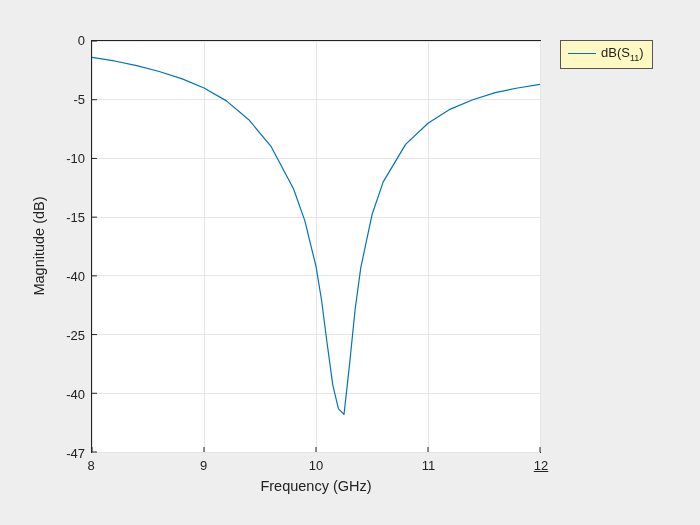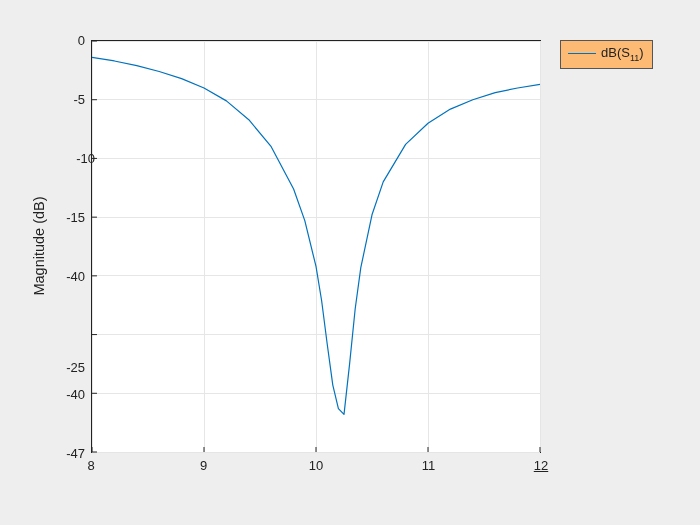--- a/index.html
+++ b/index.html
@@ -46,21 +46,21 @@
     text-align: center;
   }
   .ylabel {
     transform-origin: left top;
     transform: rotate(-90deg) translate(-50%, -100%);
   }
   .legend {
     position: absolute;
     left: 560px;
     top: 40px;
-    background: #fdba74;
+    background: #fef9c3;
     border: 1px solid #555;
     padding: 4px 8px 5px 7px;
     font-size: 13px;
     white-space: nowrap;
   }
   .legend-line {
     display: inline-block;
     vertical-align: middle;
     width: 28px;
     height: 0;
@@ -130,28 +130,29 @@
   <div id="xtick-container">
       <div class="axis-tick xtick" style="left: 91px; top: 458px;">8</div>
       <div class="axis-tick xtick" style="left: 203.5px; top: 458px;">9</div>
       <div class="axis-tick xtick" style="left: 316px; top: 458px;">10</div>
       <div class="axis-tick xtick" style="left: 428.5px; top: 458px;">11</div>
       <div class="axis-tick xtick" style="left: 541px; top: 458px; text-decoration: underline;">12</div>
     </div>
   <div id="ytick-container">
       <div class="axis-tick ytick" style="left: 85px; top: 453px;">-47</div>
       <div class="axis-tick ytick" style="left: 85px; top: 394px;">-40</div>
-      <div class="axis-tick ytick" style="left: 85px; top: 335px; margin-top: 32px;">-25</div>
+      <div class="axis-tick ytick" style="left: 85px; top: 335px;">-25</div>
       <div class="axis-tick ytick" style="left: 85px; top: 276px;">-40</div>
       <div class="axis-tick ytick" style="left: 85px; top: 217px; text-align: right;">-15</div>
-      <div class="axis-tick ytick" style="left: 95px; top: 158px;">-10</div>
+      <div class="axis-tick ytick" style="left: 85px; top: 158px;">-10</div>
       <div class="axis-tick ytick" style="left: 85px; top: 99px;">-5</div>
       <div class="axis-tick ytick" style="left: 85px; top: 40px;">0</div>
     </div>
 
+  <div class="xlabel" style="left:316px; top:478px; transform:translate(-50%,0);">Frequency (GHz)</div>
 
   <div class="ylabel" style="left:47px; top:246px;">Magnitude (dB)</div>
 
   <div class="legend">
     <span class="legend-line"></span><span class="legend-text"><span>dB(S</span><sub>11</sub><span>)</span></span>
   </div>
 
 </div>
 
 </body></html>

